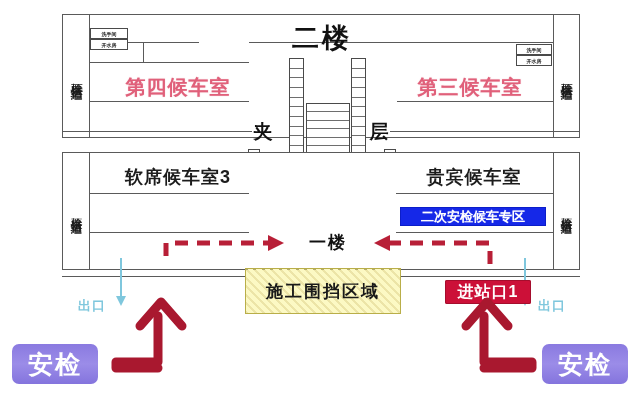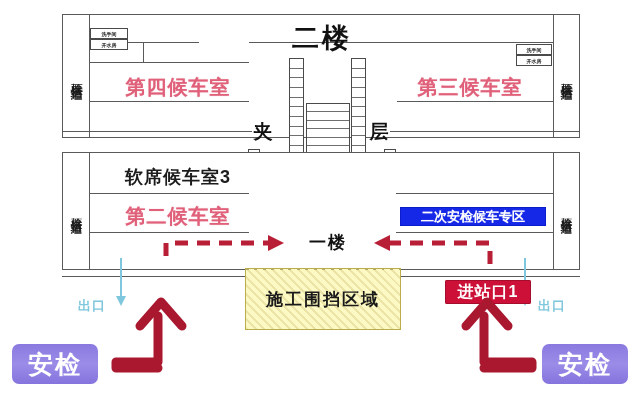--- a/index.html
+++ b/index.html
@@ -228,37 +228,37 @@
 
   <div class="abs vline" style="left:553px;top:152px;height:118px;"></div>
   <div class="abs vtext" style="left:554px;top:154px;width:25px;height:114px;font-size:12px;">检票进站通道</div>
 
   <div class="abs hline" style="left:89px;top:193px;width:160px;"></div>
   <div class="abs hline" style="left:396px;top:193px;width:157px;"></div>
   <div class="abs hline" style="left:89px;top:232px;width:160px;"></div>
   <div class="abs hline" style="left:396px;top:232px;width:157px;"></div>
 
   <div class="abs ctext hall-black" style="left:100px;top:165px;width:156px;height:24px;">软席候车室3</div>
-  <div class="abs ctext hall-red" style="left:104px;top:203px;width:148px;height:26px;">第二候车室</div>
+  <div class="abs ctext hall-black" style="left:400px;top:165px;width:148px;height:24px;">贵宾候车室</div>
 
   <div class="abs blue-banner" style="left:400px;top:207px;width:146px;height:19px;">二次安检候车专区</div>
 
   <div class="abs ctext floor1" style="left:300px;top:232px;width:56px;height:20px;">一楼</div>
 
   <svg class="abs" style="left:160px;top:234px;width:130px;height:26px;">
     <path d="M6,22 L6,9 L112,9" fill="none" stroke="#b81f37" stroke-width="5" stroke-dasharray="13 9" stroke-linecap="butt"></path>
     <path d="M108,1 L124,9 L108,17 Z" fill="#b81f37"></path>
   </svg>
 
   <svg class="abs" style="left:368px;top:234px;width:130px;height:40px;">
     <path d="M122,30 L122,9 L18,9" fill="none" stroke="#b81f37" stroke-width="5" stroke-dasharray="13 9" stroke-linecap="butt"></path>
     <path d="M22,1 L6,9 L22,17 Z" fill="#b81f37"></path>
   </svg>
 
-  <div class="abs constr" style="left:245px;top:268px;width:156px;height:62px;">
+  <div class="abs constr" style="left:245px;top:268px;width:156px;height:46px;">
     <span>施工围挡区域</span>
   </div>
 
   <div class="abs hline" style="left:62px;top:276px;width:183px;"></div>
   <div class="abs hline" style="left:401px;top:276px;width:179px;"></div>
 
   <svg class="abs" style="left:114px;top:258px;width:14px;height:50px;">
     <path d="M7,0 L7,40" stroke="#7fc7dd" stroke-width="2" fill="none"></path>
     <path d="M2,38 L7,48 L12,38 Z" fill="#7fc7dd"></path>
   </svg>

